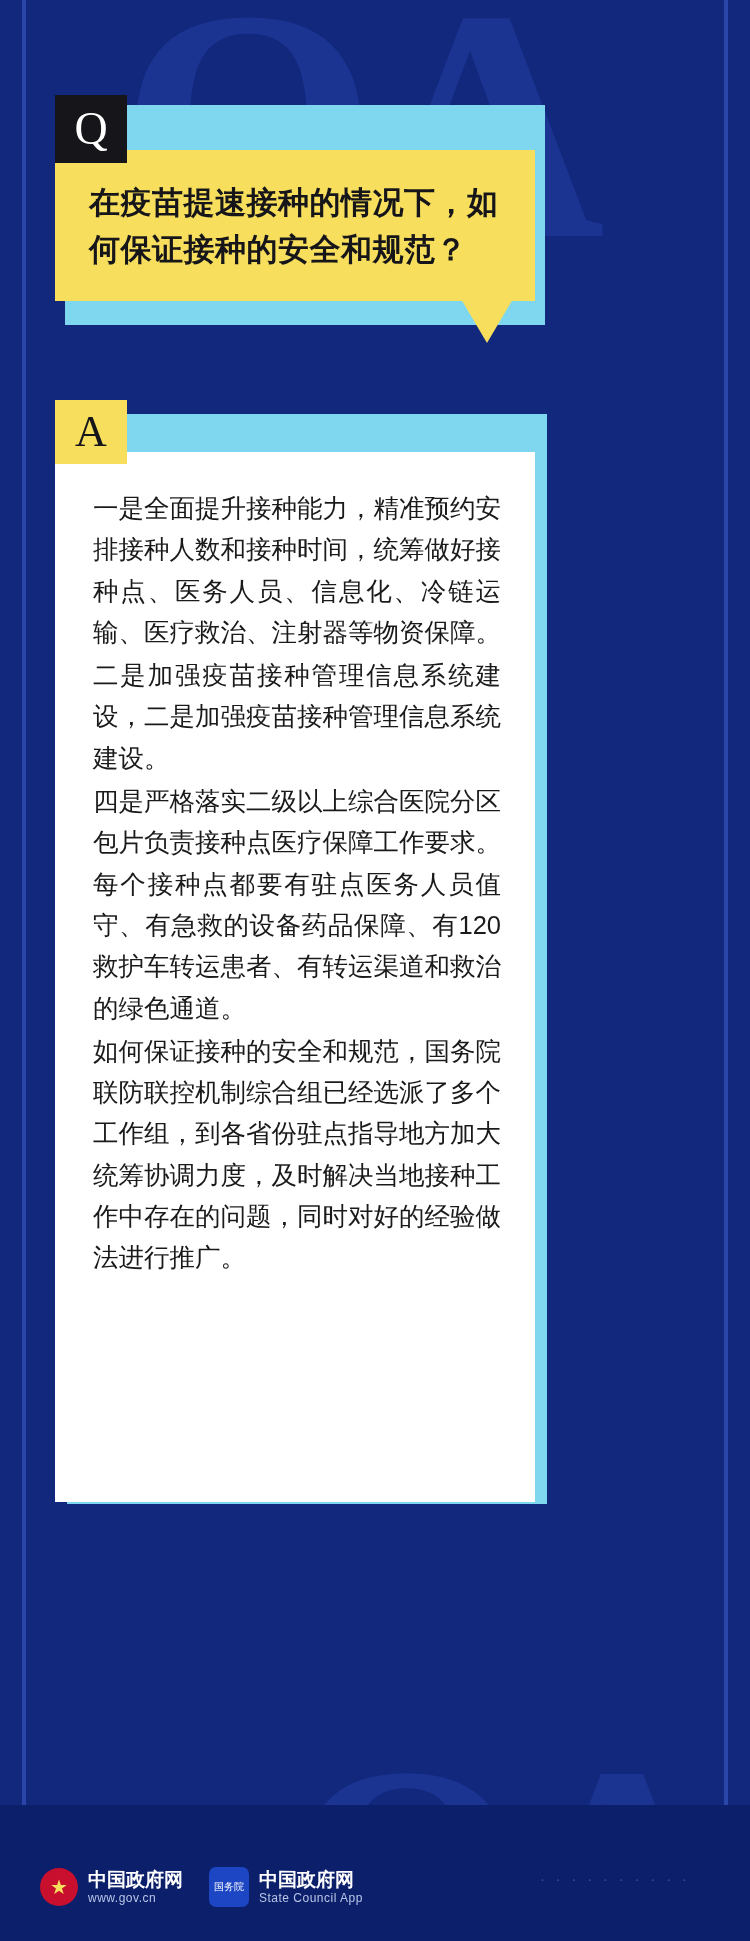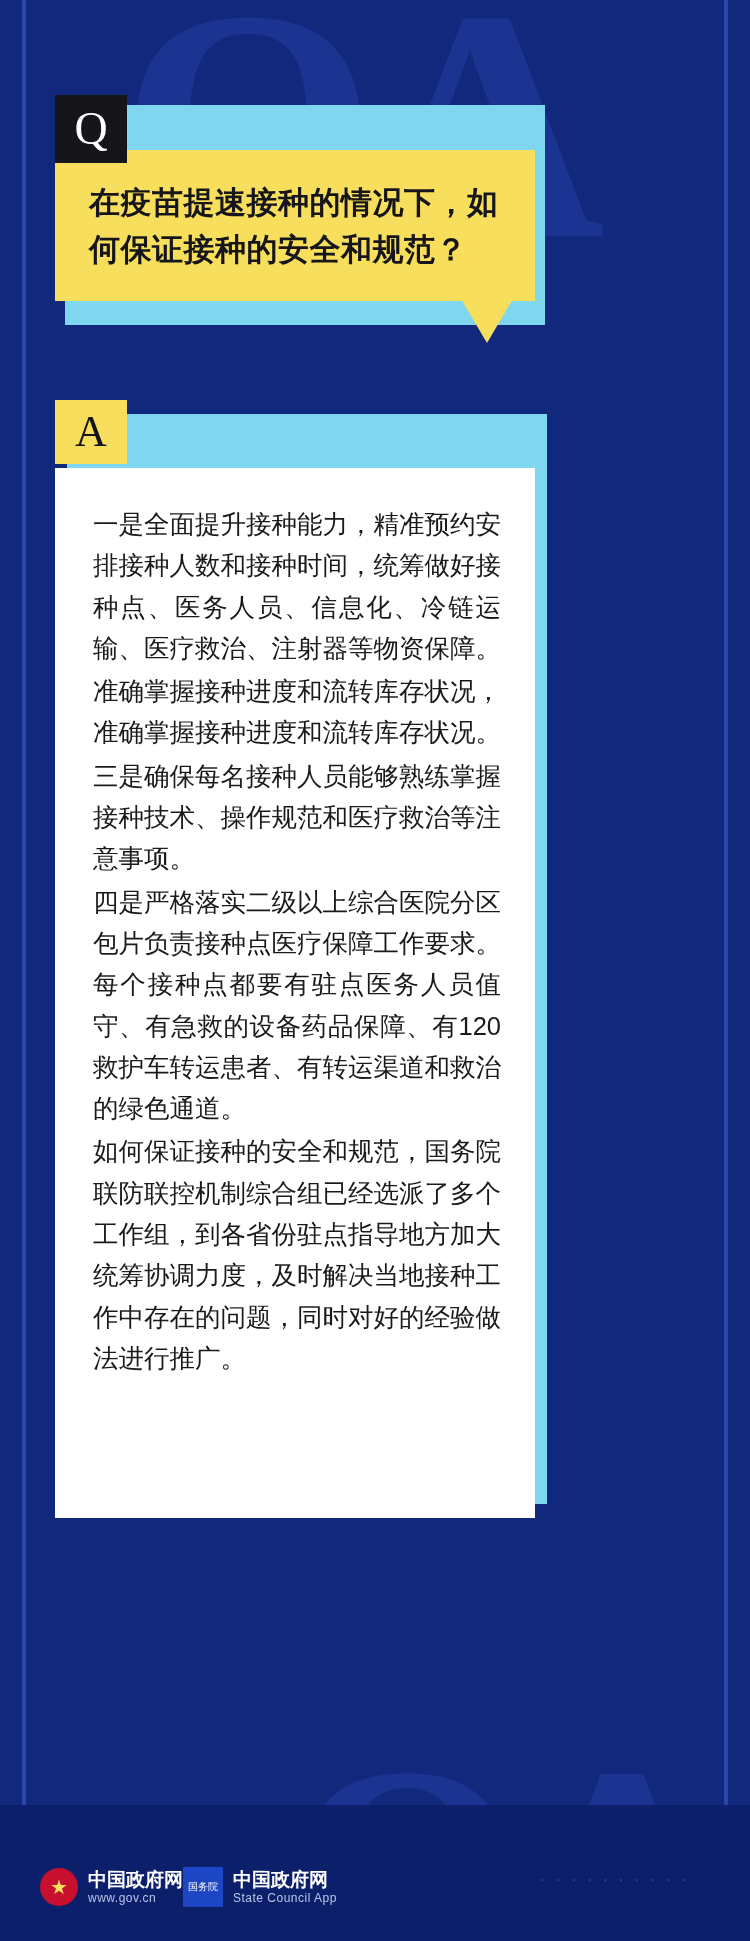--- a/index.html
+++ b/index.html
@@ -117,21 +117,21 @@
     background: #f7df5d;
     color: #15151a;
     font-family: "Liberation Serif", serif;
     font-size: 44px;
     line-height: 64px;
     text-align: center;
     z-index: 3;
   }
   .a-card {
     position: relative;
-    margin-top: 68px;
+    margin-top: 52px;
     background: #ffffff;
     padding: 36px 34px 40px 38px;
     z-index: 2;
     min-height: 1050px;
   }
   .a-para {
     font-size: 25.5px;
     line-height: 1.62;
     color: #1a1a1a;
     text-align: justify;
@@ -147,20 +147,21 @@
     width: 750px;
     height: 136px;
     background: #0c1f6b;
   }
   .footer-inner {
     position: absolute;
     left: 40px;
     bottom: 34px;
     display: flex;
     align-items: center;
+    gap: 26px;
     justify-content: space-between;
   }
   .brand {
     display: flex;
     align-items: center;
     gap: 10px;
   }
   .emblem {
     width: 38px;
     height: 38px;
@@ -185,21 +186,21 @@
     line-height: 1.15;
   }
   .brand-txt-2 {
     color: #b9c6e8;
     font-size: 12px;
     letter-spacing: 0.5px;
   }
   .app-badge {
     width: 40px;
     height: 40px;
-    border-radius: 1px;
+    border-radius: 7px;
     background: #1c46c4;
     color: #ffffff;
     font-size: 10px;
     line-height: 1.15;
     display: flex;
     align-items: center;
     justify-content: center;
     text-align: center;
     padding: 3px;
   }
@@ -230,22 +231,21 @@
       <div class="q-text">在疫苗提速接种的情况下，如何保证接种的安全和规范？</div>
       <div class="q-tail"></div>
     </div>
   </div>
 
   <div class="a-wrap">
     <div class="a-shadow"></div>
     <div class="a-badge">A</div>
     <div class="a-card">
       <p class="a-para">一是全面提升接种能力，精准预约安排接种人数和接种时间，统筹做好接种点、医务人员、信息化、冷链运输、医疗救治、注射器等物资保障。</p>
-      <p class="a-para">准确掌握接种进度和流转库存状况，准确掌握接种进度和流转库存状况。</p>
-      <p class="a-para">三是确保每名接种人员能够熟练掌握接种技术、操作规范和医疗救治等注意事项。</p>
+      <p class="a-para">二是加强疫苗接种管理信息系统建设，二是加强疫苗接种管理信息系统建设。</p>
       <p class="a-para bold-part"><span>四是严格落实二级以上综合医院分区包片负责接种点医疗保障工作要求。</span><b>每个接种点都要有驻点医务人员值守、有急救的设备药品保障、有120救护车转运患者、有转运渠道和救治的绿色通道。</b></p>
       <p class="a-para">如何保证接种的安全和规范，国务院联防联控机制综合组已经选派了多个工作组，到各省份驻点指导地方加大统筹协调力度，及时解决当地接种工作中存在的问题，同时对好的经验做法进行推广。</p>
     </div>
   </div>
 
   <div class="footer">
     <div class="footer-inner">
       <div class="brand">
         <div class="emblem"></div>
         <div>

